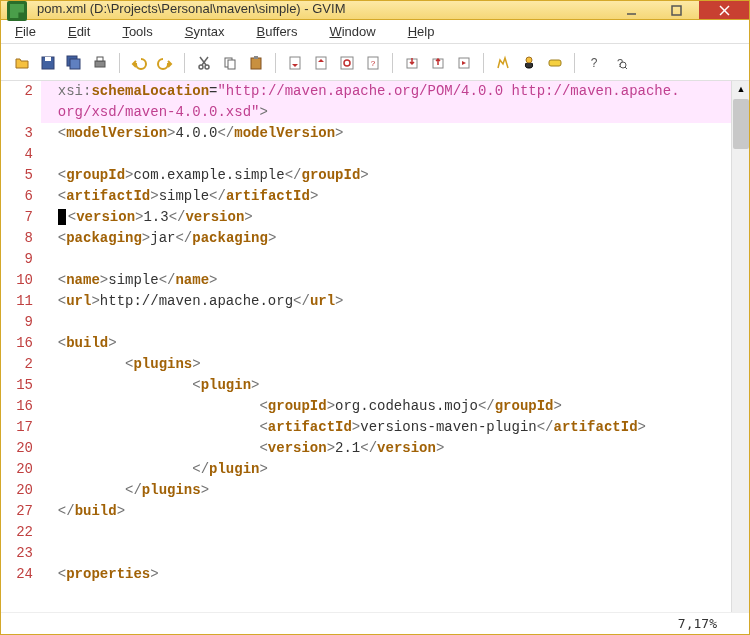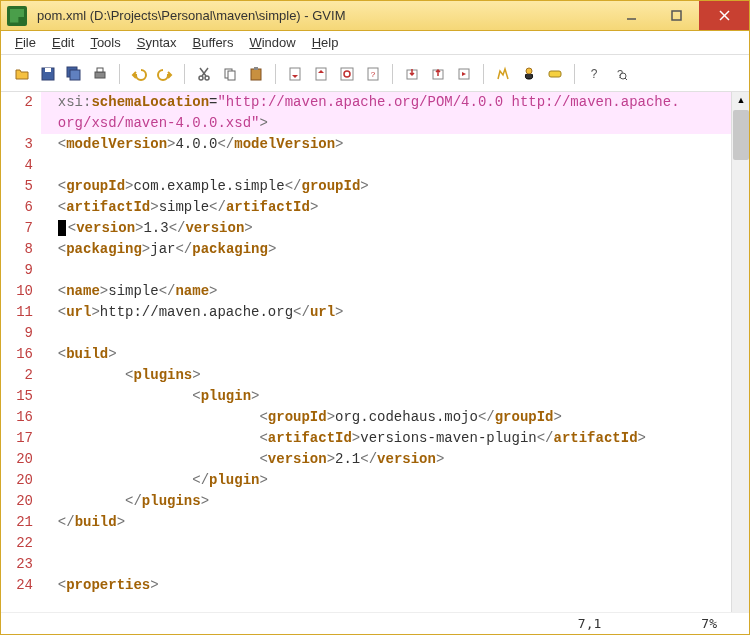--- a/index.html
+++ b/index.html
@@ -1,27 +1,27 @@
 <!DOCTYPE html>
 <html><head>
 <meta charset="utf-8">
 <style>
 * { margin: 0; padding: 0; box-sizing: border-box; }
 body { font-family: "Segoe UI", Tahoma, sans-serif; font-size: 13px; background: #f0f0f0; width: 750px; height: 635px; overflow: hidden; }
 .window { width: 750px; height: 635px; border: 1px solid #d4a82a; background: #fff; display: flex; flex-direction: column; }
-.titlebar { height: 30px; background: linear-gradient(to bottom, #fde9a5, #f5d777); display: flex; align-items: center; border-bottom: 1px solid #d4a82a; }
+.titlebar { height: 19px; background: linear-gradient(to bottom, #fde9a5, #f5d777); display: flex; border-bottom: 1px solid #d4a82a; }
 .titlebar-icon { width: 20px; height: 20px; margin: 0 6px; background: #2a6e2a; border-radius: 2px; position: relative; }
 .titlebar-icon::after { content: ""; position: absolute; inset: 3px; background: #4a9e4a; clip-path: polygon(0 0, 100% 0, 100% 60%, 60% 60%, 60% 100%, 0 100%); }
 .titlebar-text { flex: 1; font-size: 13px; color: #333; padding-left: 4px; }
 .titlebar-buttons { display: flex; height: 100%; }
 .tbtn { width: 45px; display: flex; align-items: center; justify-content: center; font-size: 14px; color: #555; }
 .tbtn.close { background: #c84031; color: #fff; width: 50px; font-size: 16px; }
 .tbtn.close svg { stroke: #fff; }
 .tbtn svg { width: 11px; height: 11px; stroke: #555; stroke-width: 1.5; fill: none; }
-.menubar { height: 24px; background: #fff; display: flex; align-items: center; padding: 0 8px; gap: 4px; border-bottom: 1px solid #e0e0e0; }
+.menubar { height: 24px; background: #fff; display: flex; align-items: center; padding: 0 8px; gap: 20px; border-bottom: 1px solid #e0e0e0; }
 .menu-item { padding: 2px 6px; font-size: 13px; color: #333; }
 .menu-item u { text-decoration: underline; }
 .toolbar-wrap { background: #fff; padding: 4px 0 2px 0; border-bottom: 1px solid #e0e0e0; }
 .toolbar { height: 30px; display: flex; align-items: center; padding: 0 10px; gap: 4px; }
 .tool { width: 22px; height: 22px; display: flex; align-items: center; justify-content: center; border-radius: 2px; }
 .tool svg { width: 16px; height: 16px; }
 .sep { width: 1px; height: 20px; background: #ccc; margin: 0 4px; }
 .editor-area { flex: 1; display: flex; background: #fff; font-family: Consolas, "Courier New", monospace; font-size: 14px; line-height: 21px; overflow: hidden; position: relative; }
 .gutter { width: 40px; text-align: right; color: #c04040; padding-right: 8px; user-select: none; }
 .code { flex: 1; white-space: pre; color: #333; position: relative; }
@@ -30,21 +30,21 @@
 .tag { color: #737373; }
 .tagname { color: #a16207; font-weight: bold; }
 .text { color: #333; }
 .hl-line { background: #ffe8ff; }
 .cursor-block { display: inline-block; width: 8px; height: 16px; background: #000; vertical-align: middle; margin-right: 2px; }
 .scrollbar { width: 18px; background: #f0f0f0; border-left: 1px solid #ddd; position: relative; }
 .scroll-thumb { position: absolute; top: 0; width: 16px; left: 1px; height: 50px; background: #c8c8c8; border-radius: 2px; }
 .scroll-arrow { position: absolute; width: 16px; height: 16px; left: 1px; display: flex; align-items: center; justify-content: center; }
 .scroll-arrow.up { top: 0; }
 .statusbar { height: 22px; background: #fff; display: flex; align-items: center; font-family: Consolas, monospace; font-size: 13px; padding: 0 12px; color: #333; border-top: 1px solid #eee; }
-.status-pos { margin-left: auto; margin-right: 100px; }
+.status-pos { margin-left: auto; }
 .status-pct { margin-right: 20px; }
 </style>
 </head>
 <body>
 
 <div class="window">
 
   <div class="titlebar">
     <div class="titlebar-icon"></div>
     <div class="titlebar-text">pom.xml (D:\Projects\Personal\maven\simple) - GVIM</div>
@@ -228,21 +228,21 @@
         <div class="code-line">11</div>
         <div class="code-line">9</div>
         <div class="code-line">16</div>
         <div class="code-line">2</div>
         <div class="code-line">15</div>
         <div class="code-line">16</div>
         <div class="code-line">17</div>
         <div class="code-line">20</div>
         <div class="code-line">20</div>
         <div class="code-line">20</div>
-        <div class="code-line">21</div>
+        <div class="code-line">27</div>
         <div class="code-line">22</div>
         <div class="code-line">23</div>
         <div class="code-line">24</div>
       </div>
     <div class="code" id="code"><div class="code-line hl-line"><span class="text">  </span><span class="tag">xsi</span><span class="tag">:</span><span class="tagname">schemaLocation</span><span class="text">=</span><span class="string">"http://maven.apache.org/POM/4.0.0 http://maven.apache.</span></div><div class="code-line hl-line"><span class="text">  </span><span class="string">org/xsd/maven-4.0.0.xsd"</span><span class="tag">&gt;</span></div><div class="code-line"><span class="text">  </span><span class="tag">&lt;</span><span class="tagname">modelVersion</span><span class="tag">&gt;</span><span class="text">4.0.0</span><span class="tag">&lt;/</span><span class="tagname">modelVersion</span><span class="tag">&gt;</span></div><div class="code-line"></div><div class="code-line"><span class="text">  </span><span class="tag">&lt;</span><span class="tagname">groupId</span><span class="tag">&gt;</span><span class="text">com.example.simple</span><span class="tag">&lt;/</span><span class="tagname">groupId</span><span class="tag">&gt;</span></div><div class="code-line"><span class="text">  </span><span class="tag">&lt;</span><span class="tagname">artifactId</span><span class="tag">&gt;</span><span class="text">simple</span><span class="tag">&lt;/</span><span class="tagname">artifactId</span><span class="tag">&gt;</span></div><div class="code-line"><span>  </span><span class="cursor-block"></span><span class="tag">&lt;</span><span class="tagname">version</span><span class="tag">&gt;</span><span class="text">1.3</span><span class="tag">&lt;/</span><span class="tagname">version</span><span class="tag">&gt;</span></div><div class="code-line"><span class="text">  </span><span class="tag">&lt;</span><span class="tagname">packaging</span><span class="tag">&gt;</span><span class="text">jar</span><span class="tag">&lt;/</span><span class="tagname">packaging</span><span class="tag">&gt;</span></div><div class="code-line"></div><div class="code-line"><span class="text">  </span><span class="tag">&lt;</span><span class="tagname">name</span><span class="tag">&gt;</span><span class="text">simple</span><span class="tag">&lt;/</span><span class="tagname">name</span><span class="tag">&gt;</span></div><div class="code-line"><span class="text">  </span><span class="tag">&lt;</span><span class="tagname">url</span><span class="tag">&gt;</span><span class="text">http://maven.apache.org</span><span class="tag">&lt;/</span><span class="tagname">url</span><span class="tag">&gt;</span></div><div class="code-line"></div><div class="code-line"><span class="text">  </span><span class="tag">&lt;</span><span class="tagname">build</span><span class="tag">&gt;</span></div><div class="code-line"><span class="text">          </span><span class="tag">&lt;</span><span class="tagname">plugins</span><span class="tag">&gt;</span></div><div class="code-line"><span class="text">                  </span><span class="tag">&lt;</span><span class="tagname">plugin</span><span class="tag">&gt;</span></div><div class="code-line"><span class="text">                          </span><span class="tag">&lt;</span><span class="tagname">groupId</span><span class="tag">&gt;</span><span class="text">org.codehaus.mojo</span><span class="tag">&lt;/</span><span class="tagname">groupId</span><span class="tag">&gt;</span></div><div class="code-line"><span class="text">                          </span><span class="tag">&lt;</span><span class="tagname">artifactId</span><span class="tag">&gt;</span><span class="text">versions-maven-plugin</span><span class="tag">&lt;/</span><span class="tagname">artifactId</span><span class="tag">&gt;</span></div><div class="code-line"><span class="text">                          </span><span class="tag">&lt;</span><span class="tagname">version</span><span class="tag">&gt;</span><span class="text">2.1</span><span class="tag">&lt;/</span><span class="tagname">version</span><span class="tag">&gt;</span></div><div class="code-line"><span class="text">                  </span><span class="tag">&lt;/</span><span class="tagname">plugin</span><span class="tag">&gt;</span></div><div class="code-line"><span class="text">          </span><span class="tag">&lt;/</span><span class="tagname">plugins</span><span class="tag">&gt;</span></div><div class="code-line"><span class="text">  </span><span class="tag">&lt;/</span><span class="tagname">build</span><span class="tag">&gt;</span></div><div class="code-line"></div><div class="code-line"></div><div class="code-line"><span class="text">  </span><span class="tag">&lt;</span><span class="tagname">properties</span><span class="tag">&gt;</span></div></div>
     <div class="scrollbar">
       <div class="scroll-arrow up">▴</div>
       <div class="scroll-thumb" style="top:18px"></div>
     </div>
   </div>

